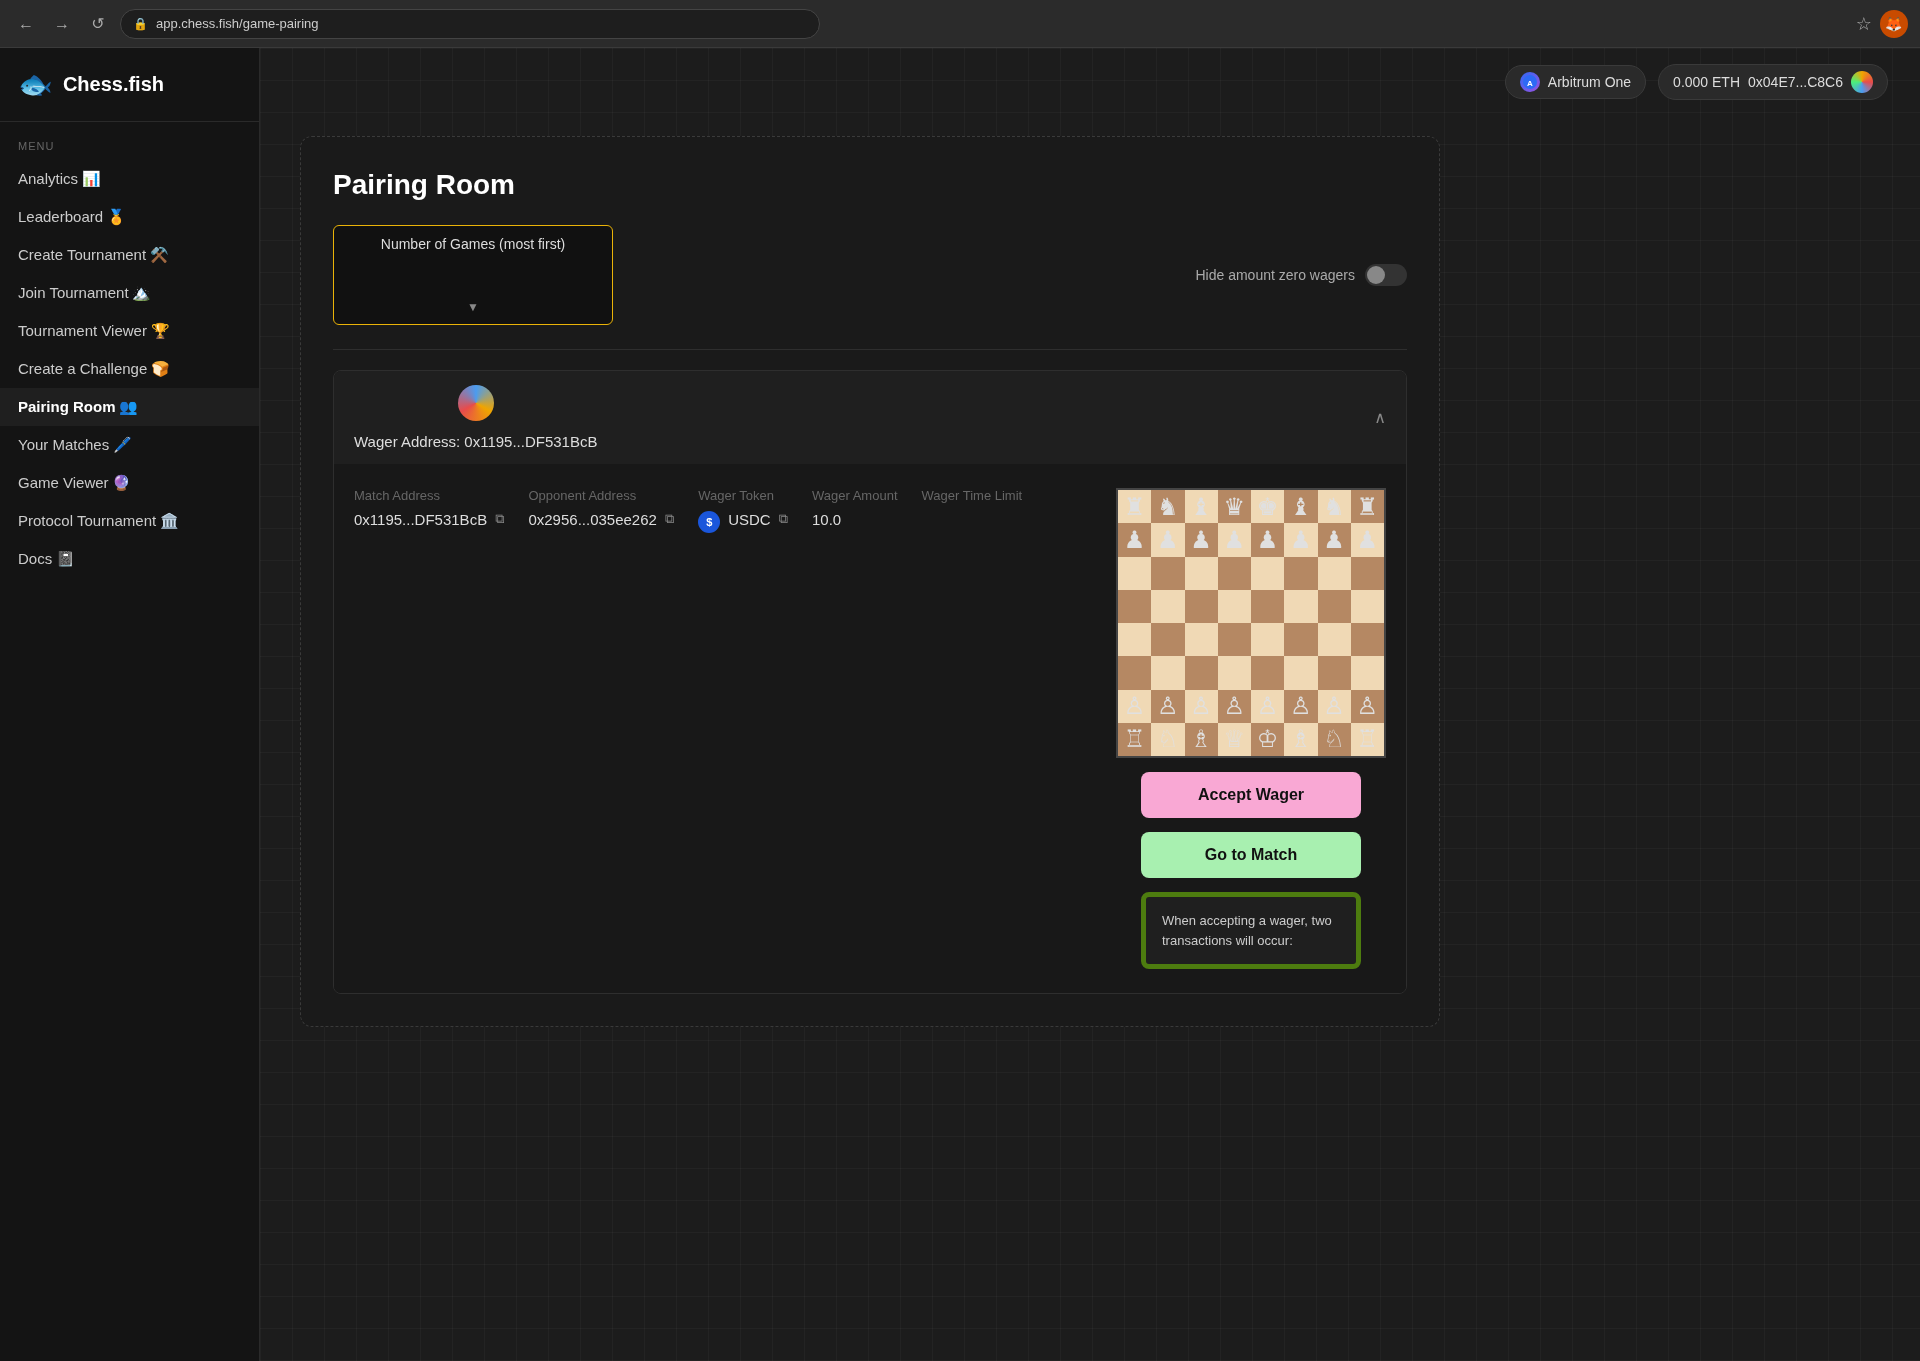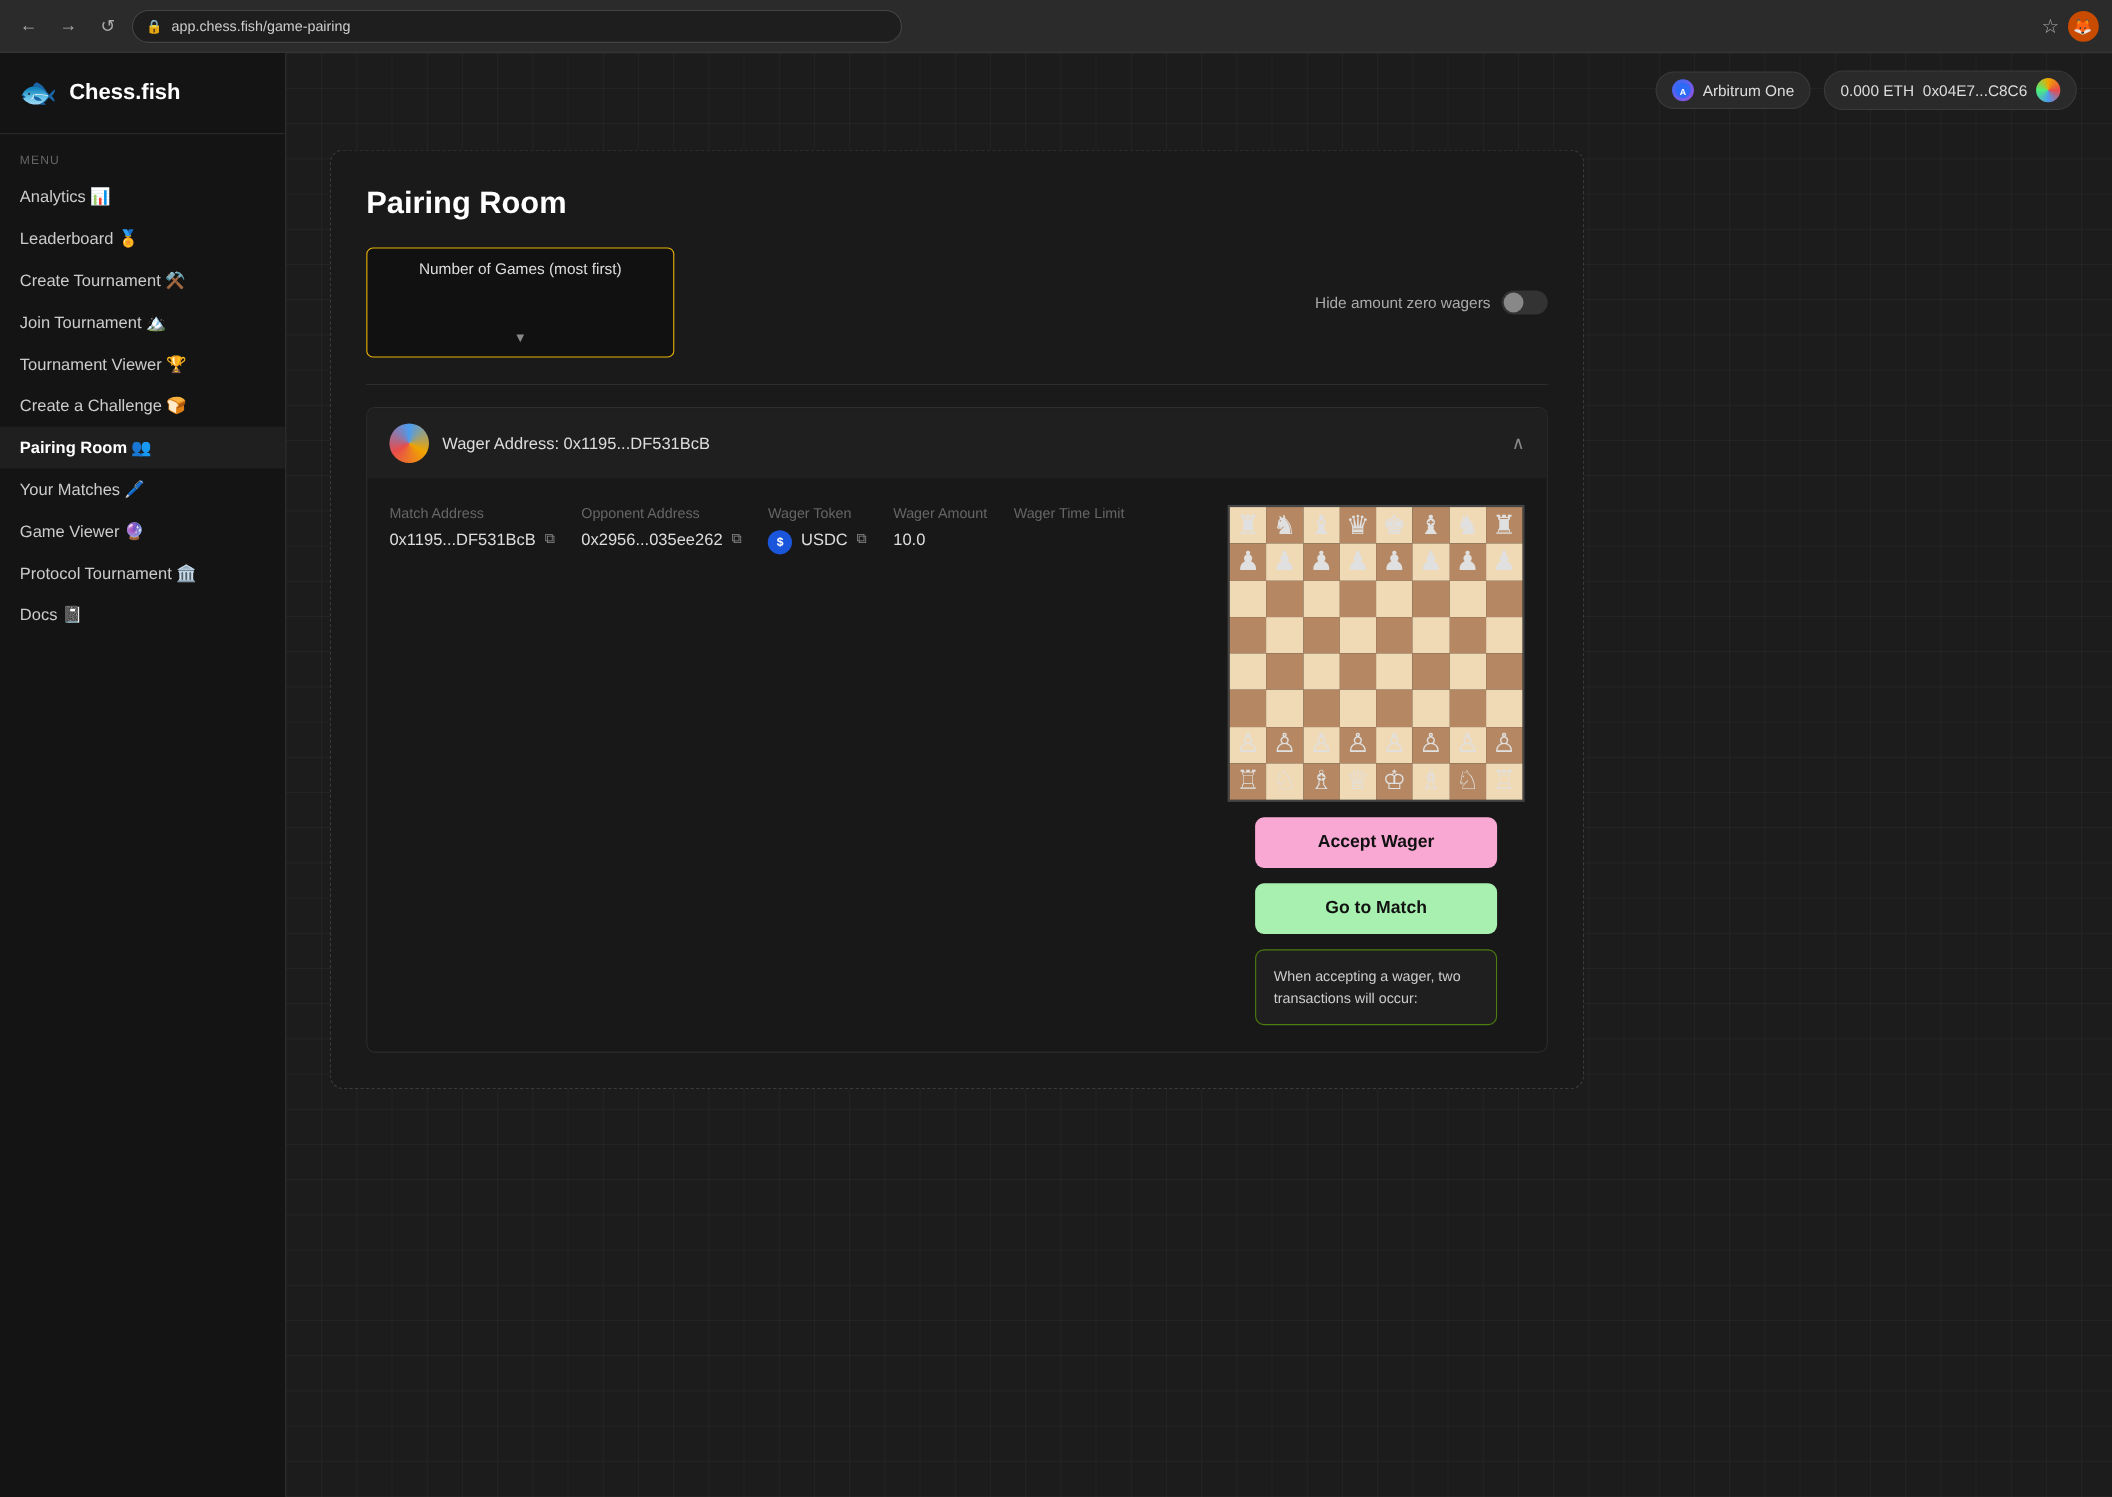--- a/index.html
+++ b/index.html
@@ -255,20 +255,21 @@
       align-items: center;
       justify-content: space-between;
       padding: 14px 20px;
       background: #1f1f1f;
       cursor: pointer;
     }
     .wager-header-left {
       display: flex;
       align-items: center;
       gap: 12px;
+      flex-direction: column;
     }
     .wager-icon {
       width: 36px; height: 36px;
       background: conic-gradient(#4b9cf0 0deg, #f0a500 120deg, #e84b4b 240deg, #4b9cf0 360deg);
       border-radius: 50%;
       flex-shrink: 0;
     }
     .wager-address-text {
       font-size: 15px;
       font-weight: 500;
@@ -360,21 +361,21 @@
     }
     .btn-go {
       background: #a8f0b0;
       color: #111;
     }
 
     
     .info-box {
       width: 220px;
       background: #1f1f1f;
-      border: 1px solid #4d7c0f;
+      border: 5px solid #4d7c0f;
       border-radius: 8px;
       padding: 14px 16px;
       font-size: 13px;
       color: #ccc;
       line-height: 1.5;
     }
   </style>
 </head>
 <body>
 

